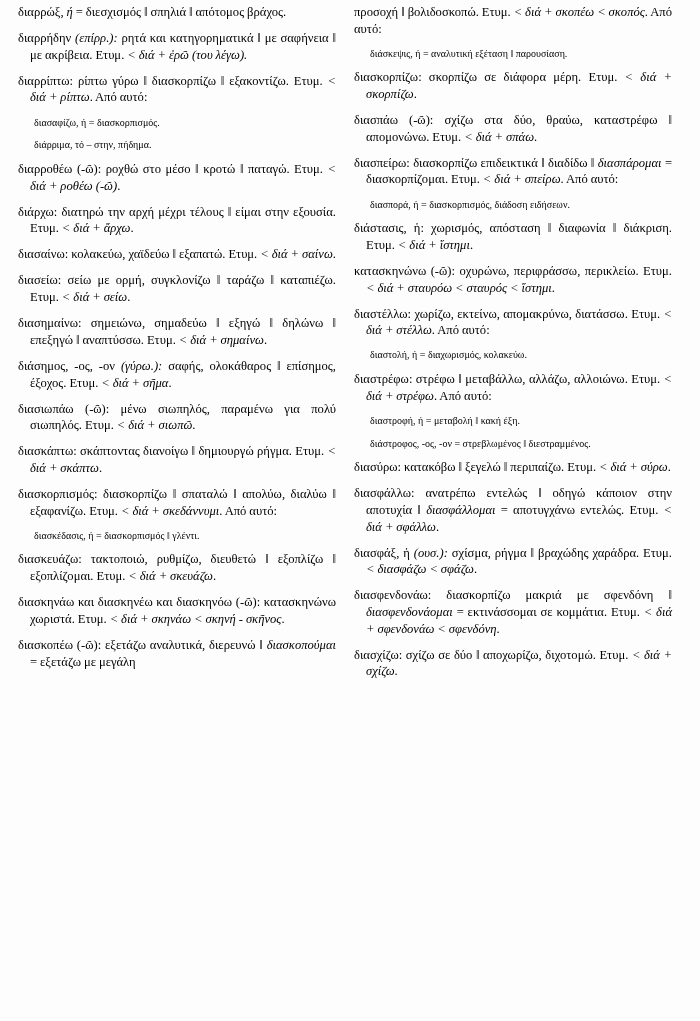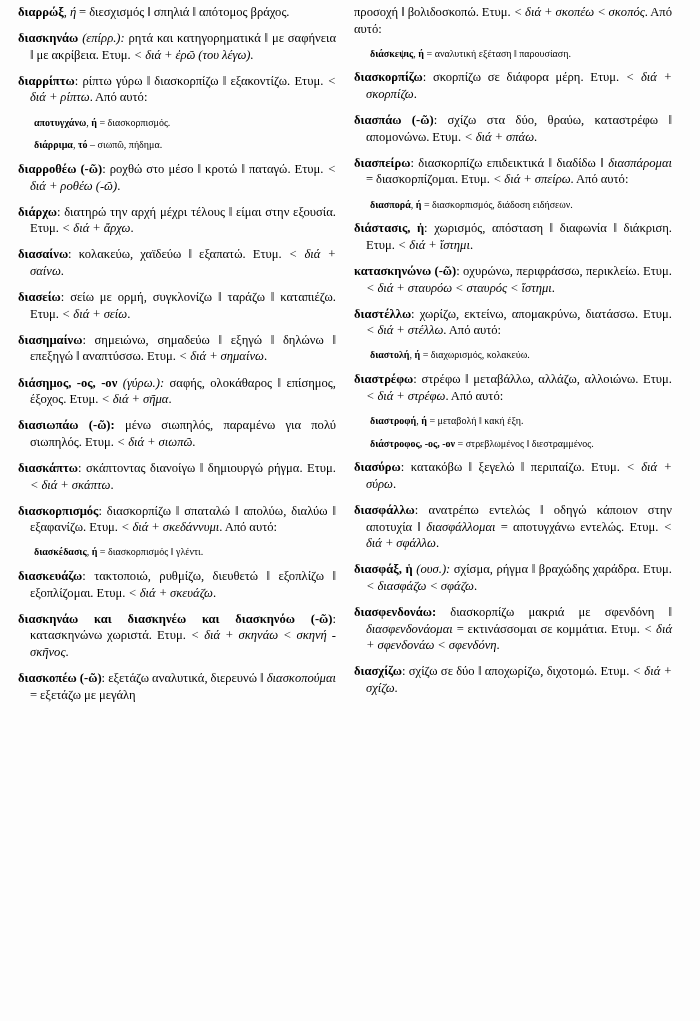--- a/index.html
+++ b/index.html
@@ -46,41 +46,41 @@
   }
   .sub {
     font-size: 10px;
     line-height: 1.32;
     text-align: justify;
     margin-bottom: 9.5px;
     padding-left: 16px;
     text-indent: 0;
   }
   .hw {
-    font-weight: bold;
+    font-weight: normal;
   }
   .it {
     font-style: italic;
   }
   .sep {
     letter-spacing: 0px;
   }
   .entry span, .sub span { }
 </style>
 </head>
 <body>
 
 <div id="page">
   <div class="columns">
     <div class="col" id="col-0">
         <div class="entry cont"><span class="hw">διαρρώξ</span><span class="sep">, </span><span class="it">ή</span><span class="sep"> = διεσχισμός ‖ σπηλιά ‖ απότομος βράχος.</span></div>
-        <div class="entry"><span class="hw">διασκηνάω</span><span class="sep"> </span><span class="it">(επίρρ.):</span><span class="sep"> ρητά και κατηγορηματικά ‖ με σαφήνεια ‖ με ακρίβεια. Ετυμ. </span><span class="it">&lt; διά + ἐρῶ (του λέγω).</span></div>
+        <div class="entry"><span class="hw">διαρρήδην</span><span class="sep"> </span><span class="it">(επίρρ.):</span><span class="sep"> ρητά και κατηγορηματικά ‖ με σαφήνεια ‖ με ακρίβεια. Ετυμ. </span><span class="it">&lt; διά + ἐρῶ (του λέγω).</span></div>
         <div class="entry"><span class="hw">διαρρίπτω</span><span class="sep">: ρίπτω γύρω ‖ διασκορπίζω ‖ εξακοντίζω. Ετυμ. </span><span class="it">&lt; διά + ρίπτω</span><span class="sep">. Από αυτό:</span></div>
-        <div class="sub"><span class="hw">αποτυγχάνω</span><span class="sep">, </span><span class="hw">ή</span><span class="sep"> = διασκορπισμός.</span></div>
-        <div class="sub"><span class="hw">διάρριμα</span><span class="sep">, </span><span class="hw">τό</span><span class="sep"> – σιωπῶ, πήδημα.</span></div>
+        <div class="sub"><span class="hw">διασαφίζω</span><span class="sep">, </span><span class="hw">ή</span><span class="sep"> = διασκορπισμός.</span></div>
+        <div class="sub"><span class="hw">διάρριμα</span><span class="sep">, </span><span class="hw">τό</span><span class="sep"> – στην, πήδημα.</span></div>
         <div class="entry"><span class="hw">διαρροθέω (-ῶ)</span><span class="sep">: ροχθώ στο μέσο ‖ κροτώ ‖ παταγώ. Ετυμ. </span><span class="it">&lt; διά + ροθέω (-ῶ)</span><span class="sep">.</span></div>
         <div class="entry"><span class="hw">διάρχω</span><span class="sep">: διατηρώ την αρχή μέχρι τέλους ‖ είμαι στην εξουσία. Ετυμ. </span><span class="it">&lt; διά + ἄρχω</span><span class="sep">.</span></div>
         <div class="entry"><span class="hw">διασαίνω</span><span class="sep">: κολακεύω, χαϊδεύω ‖ εξαπατώ. Ετυμ. </span><span class="it">&lt; διά + σαίνω</span><span class="sep">.</span></div>
         <div class="entry"><span class="hw">διασείω</span><span class="sep">: σείω με ορμή, συγκλονίζω ‖ ταράζω ‖ καταπιέζω. Ετυμ. </span><span class="it">&lt; διά + σείω</span><span class="sep">.</span></div>
         <div class="entry"><span class="hw">διασημαίνω</span><span class="sep">: σημειώνω, σημαδεύω ‖ εξηγώ ‖ δηλώνω ‖ επεξηγώ ‖ αναπτύσσω. Ετυμ. </span><span class="it">&lt; διά + σημαίνω</span><span class="sep">.</span></div>
         <div class="entry"><span class="hw">διάσημος, -ος, -ον</span><span class="sep"> </span><span class="it">(γύρω.):</span><span class="sep"> σαφής, ολοκάθαρος ‖ επίσημος, έξοχος. Ετυμ. </span><span class="it">&lt; διά + σῆμα</span><span class="sep">.</span></div>
         <div class="entry"><span class="hw">διασιωπάω (-ῶ):</span><span class="sep"> μένω σιωπηλός, παραμένω για πολύ σιωπηλός. Ετυμ. </span><span class="it">&lt; διά + σιωπῶ</span><span class="sep">.</span></div>
         <div class="entry"><span class="hw">διασκάπτω</span><span class="sep">: σκάπτοντας διανοίγω ‖ δημιουργώ ρήγμα.  Ετυμ. </span><span class="it">&lt; διά + σκάπτω</span><span class="sep">.</span></div>
         <div class="entry"><span class="hw">διασκορπισμός</span><span class="sep">: διασκορπίζω ‖ σπαταλώ ‖ απολύω, διαλύω ‖ εξαφανίζω. Ετυμ. </span><span class="it">&lt; διά + σκεδάννυμι</span><span class="sep">. Από αυτό:</span></div>
         <div class="sub"><span class="hw">διασκέδασις</span><span class="sep">, </span><span class="hw">ή</span><span class="sep"> = διασκορπισμός ‖ γλέντι.</span></div>

